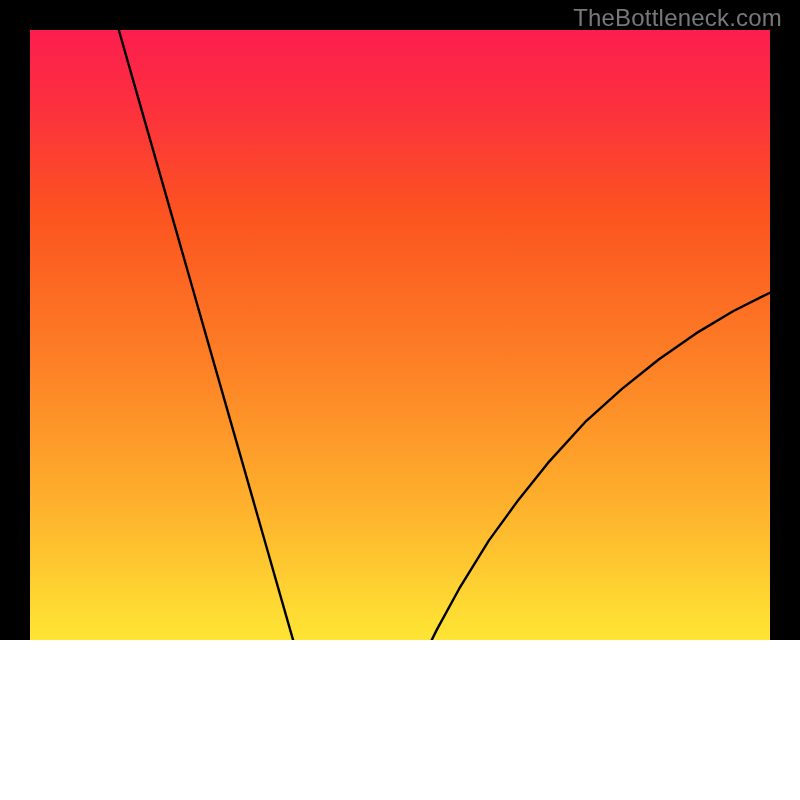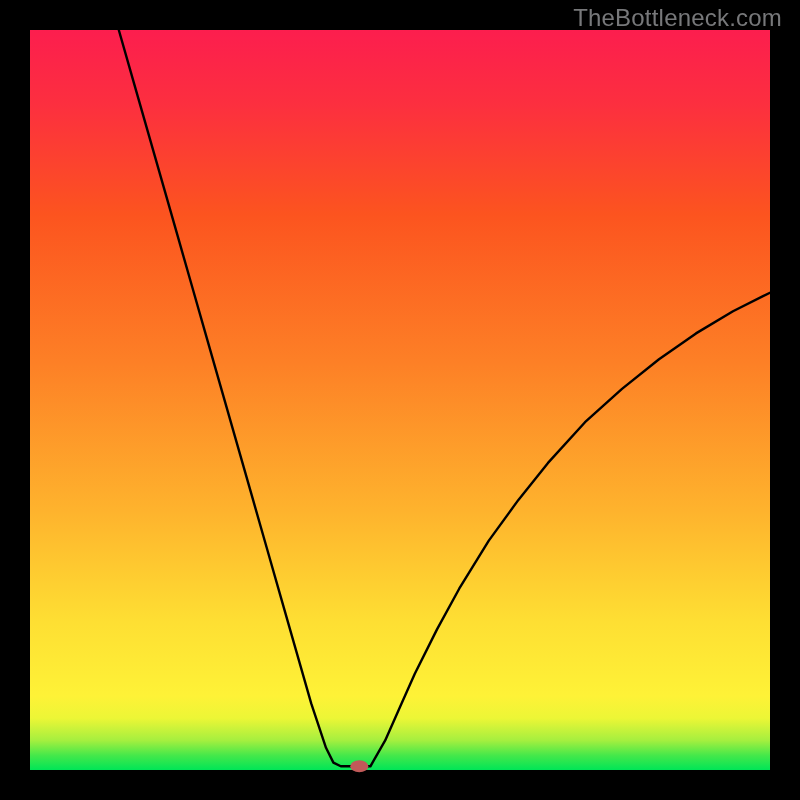--- a/index.html
+++ b/index.html
@@ -3,21 +3,21 @@
 <meta charset="utf-8">
 <style>
   body {
     margin: 0;
     padding: 0;
     background: #fff;
   }
   .container {
     position: relative;
     width: 800px;
-    height: 800px;
+    height: 640px;
   }
   svg {
     display: block;
   }
   .watermark {
     position: absolute;
     top: 4px;
     right: 18px;
     font-family: Arial, Helvetica, sans-serif;
     font-size: 24px;

